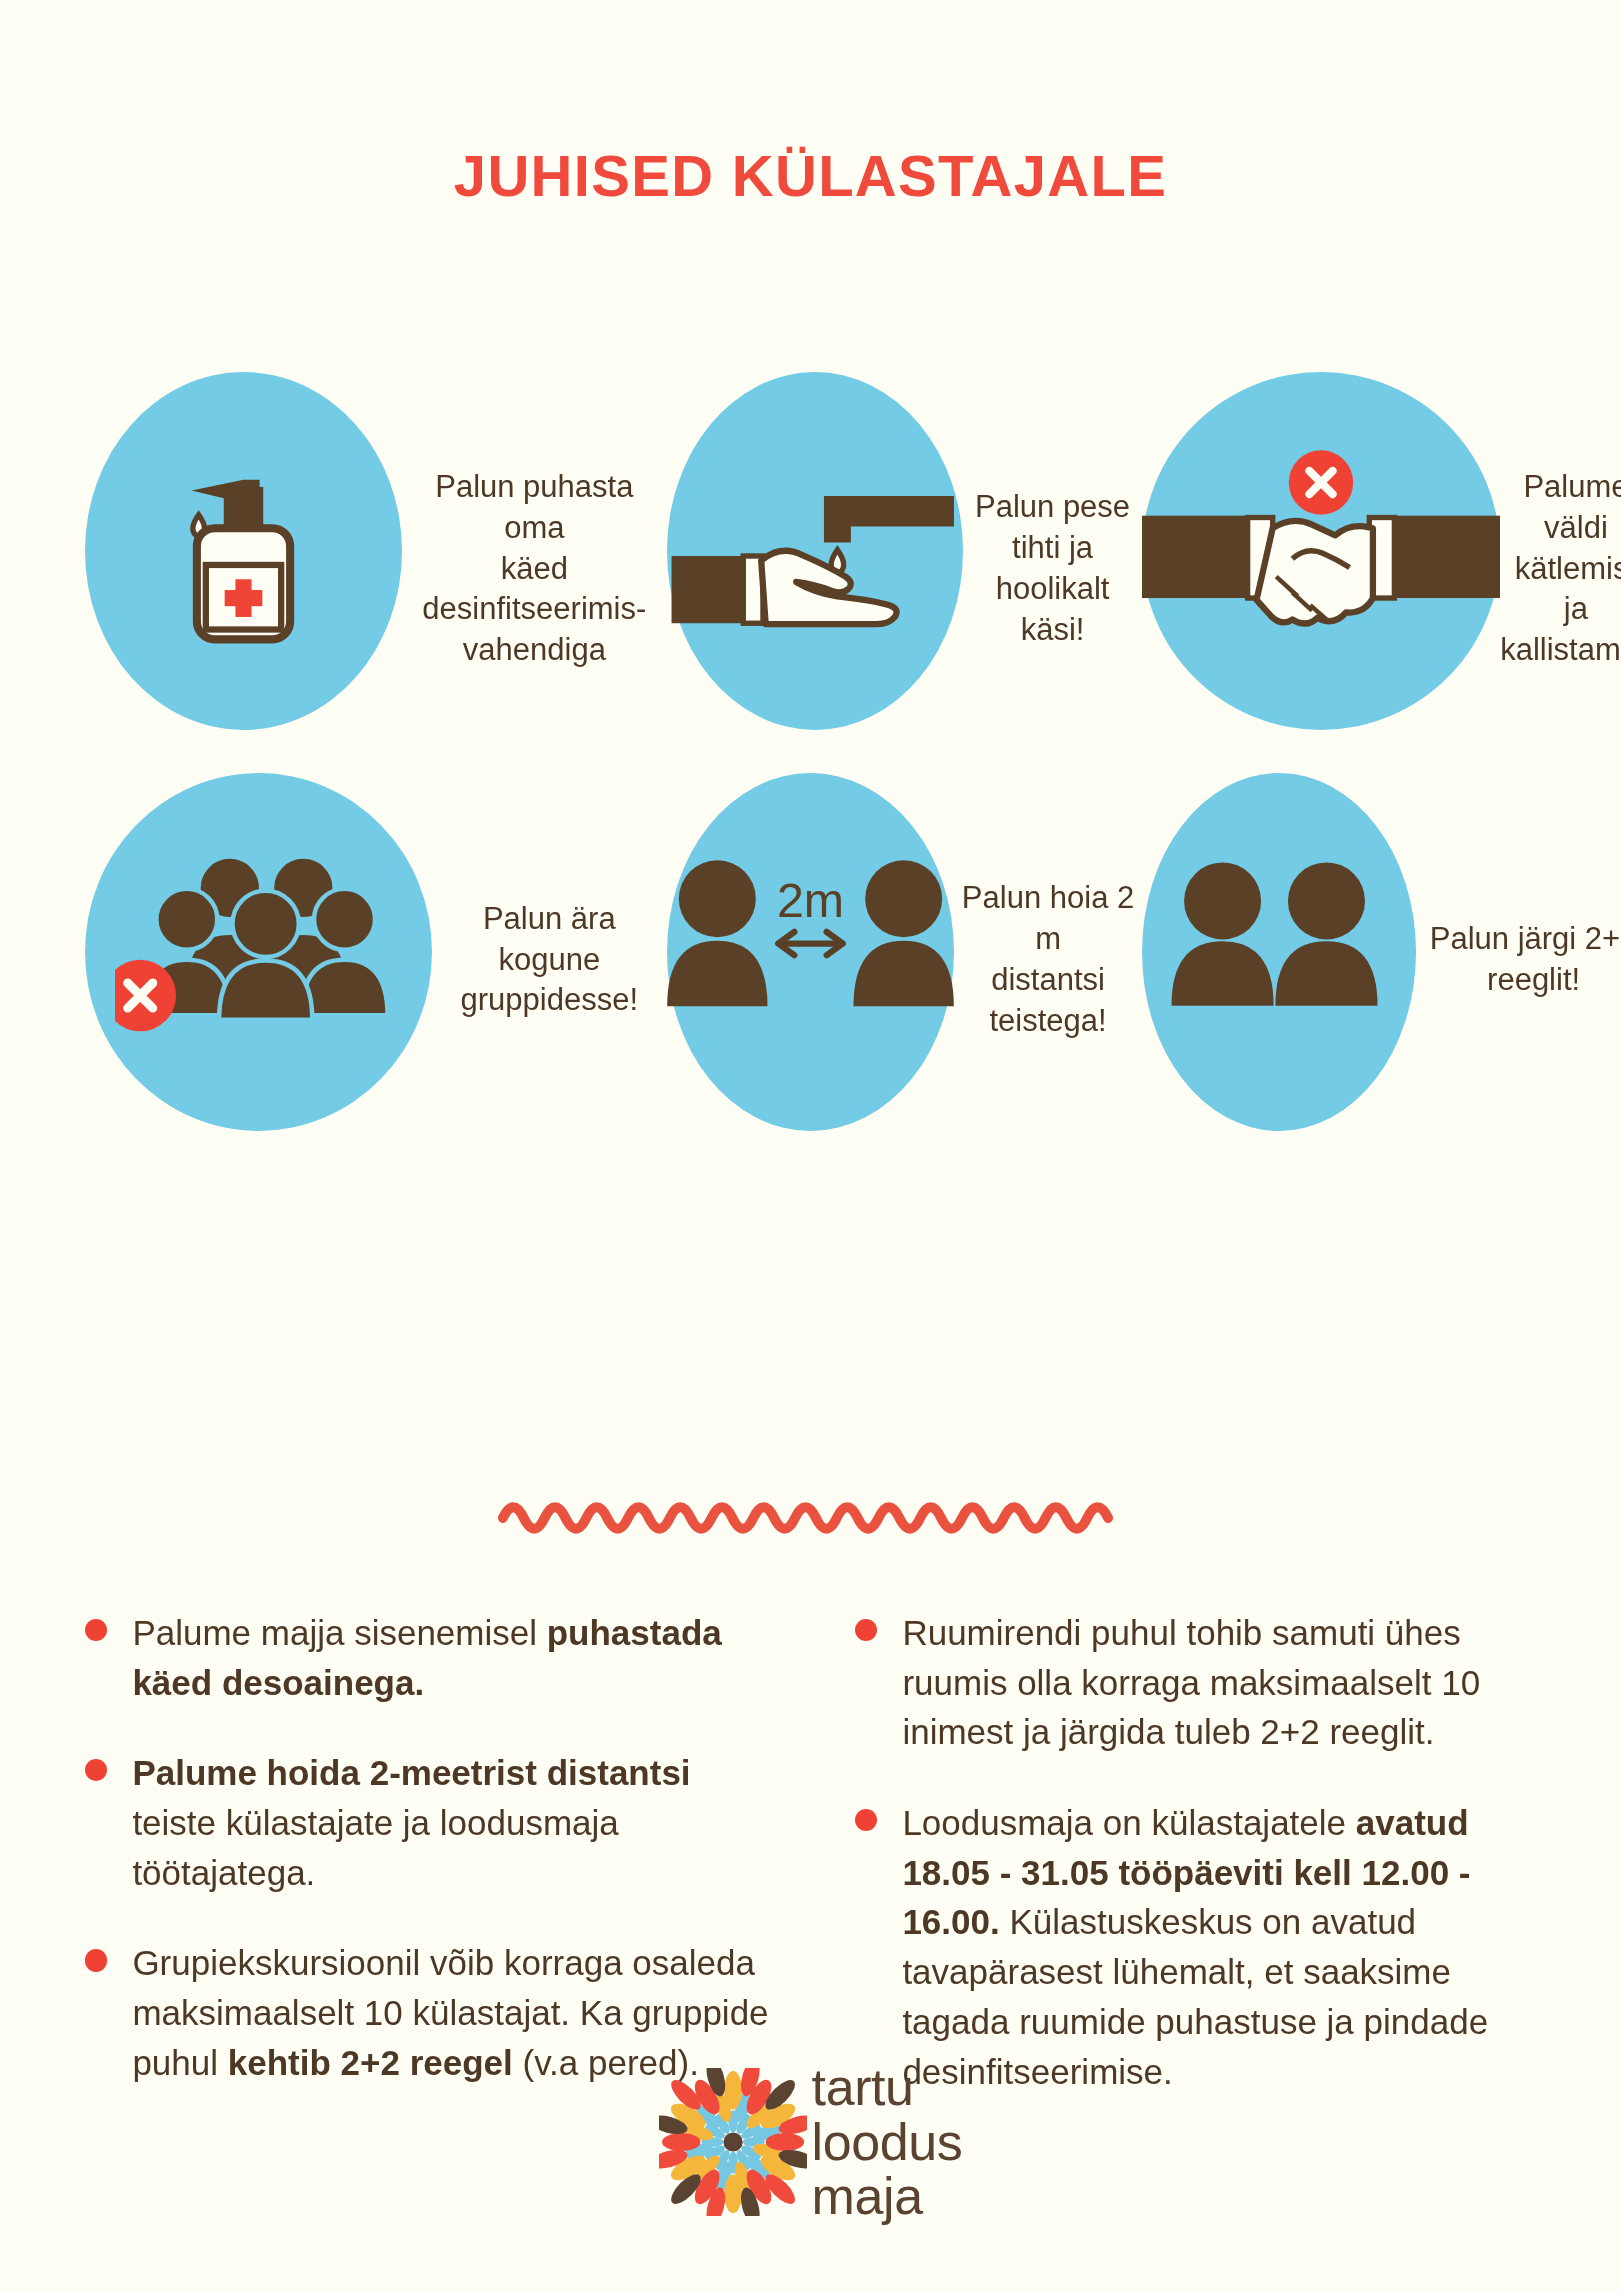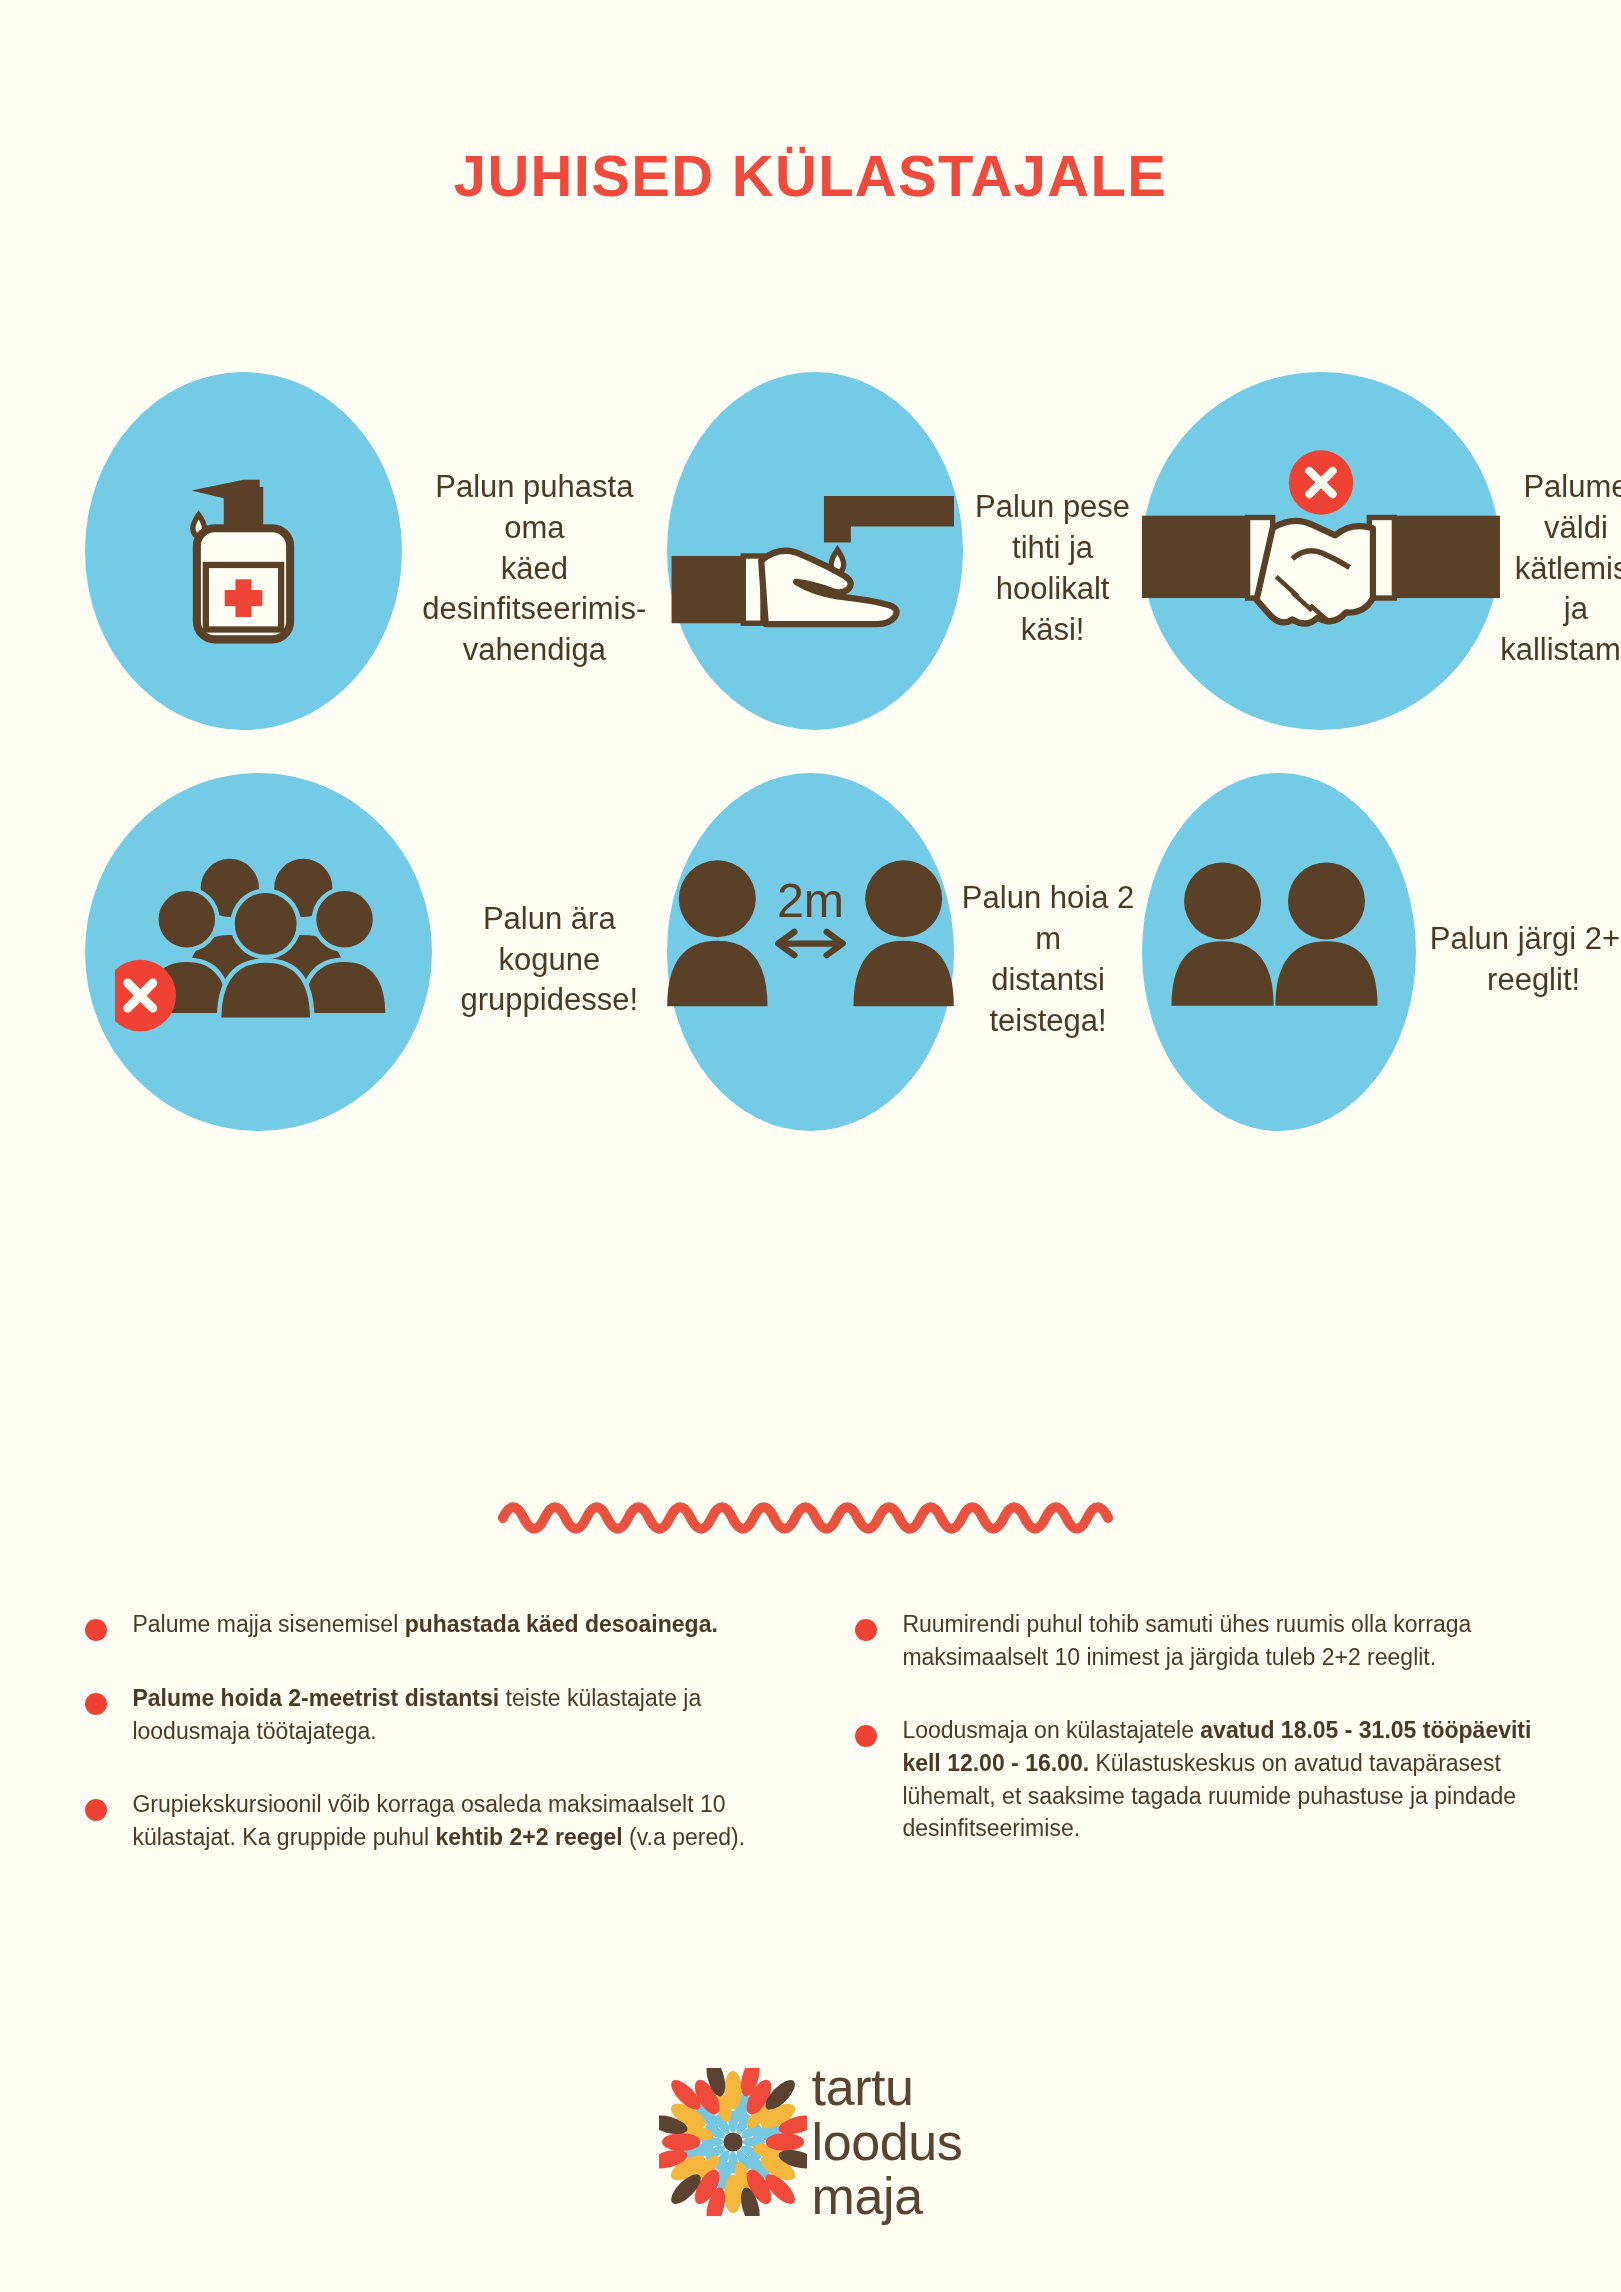--- a/index.html
+++ b/index.html
@@ -98,21 +98,21 @@
   .dot {
     flex: 0 0 auto;
     width: 22.4px;
     height: 22.4px;
     border-radius: 50%;
     background: #ef4234;
     margin-top: 10.7px;
     margin-right: 25px;
   }
   .btext {
-    font-size: 23px;
+    font-size: 35px;
     line-height: 1.42;
     color: #4d3826;
   }
   .btext b { font-weight: 700; }
 
   
   .logo {
     position: absolute;
     top: 2060px;
     left: 50%;

